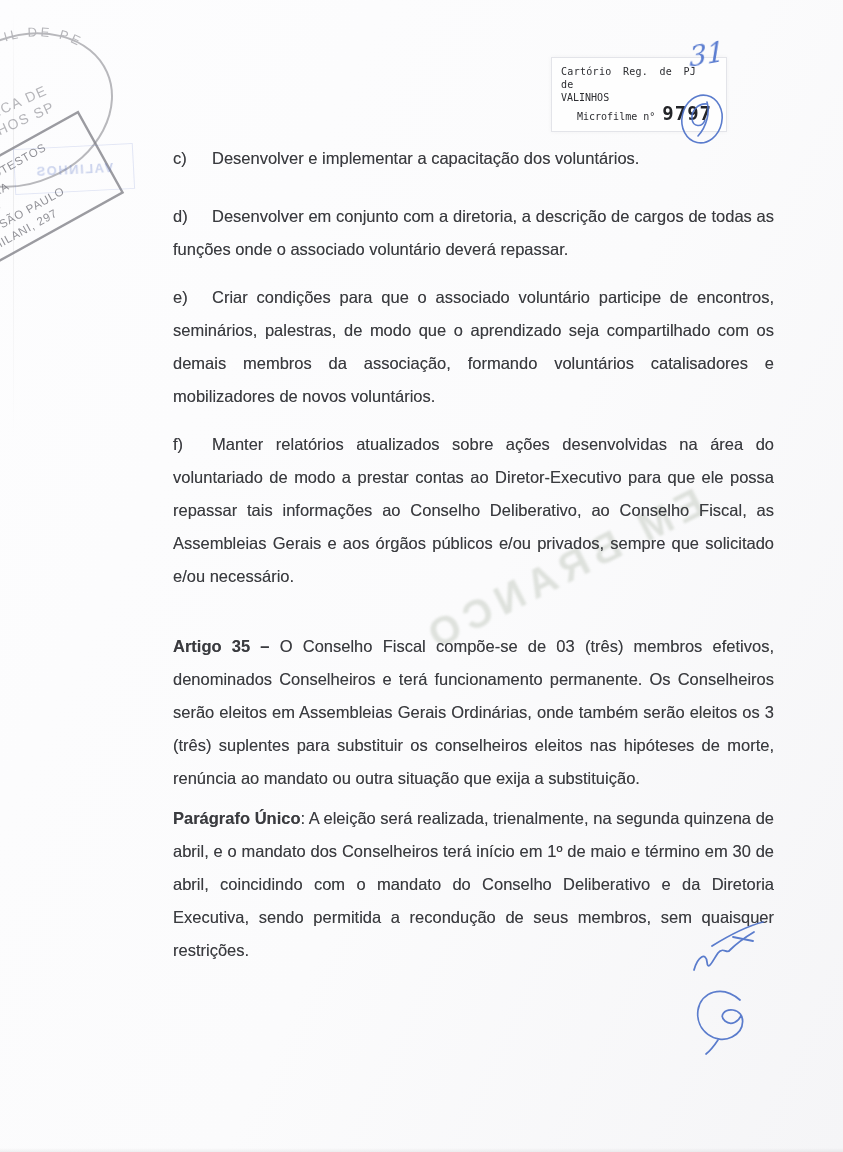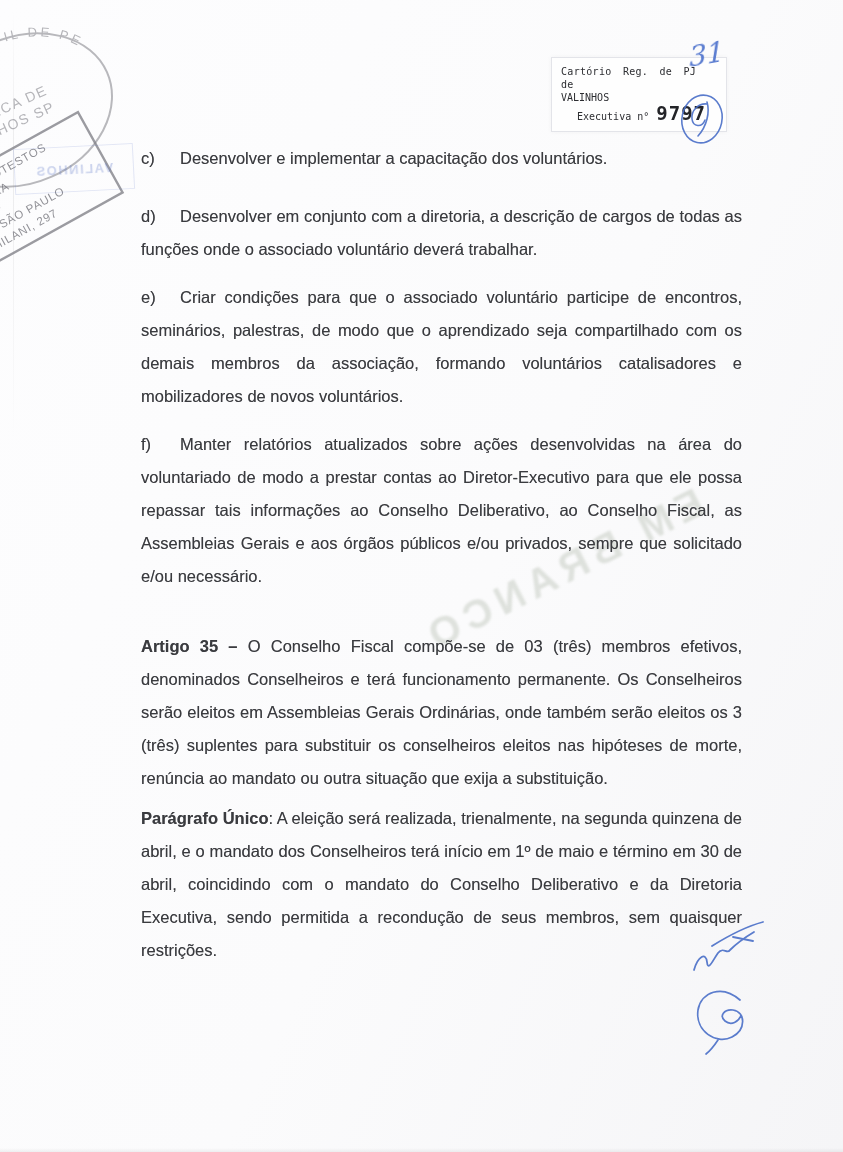--- a/index.html
+++ b/index.html
@@ -60,21 +60,21 @@
     font-weight:700; font-size:40px; letter-spacing:7px;
     color:#b4bcaf; opacity:.40; filter:blur(1.2px);
   }
 
   
   .tblock{
     position:absolute; left:141px; width:601px;
     color:#3a3b3f; font-size:16.5px; line-height:33px;
     text-shadow:0 0 .5px rgba(58,59,63,.5);
   }
-  .just{ text-align:justify; }
+  .just{ text-align:justify;margin-left:32px; }
   .item-label{ display:inline-block; width:39px; }
   .bold{ font-weight:bold; }
   svg text{ font-family:"Liberation Sans", sans-serif; }
 </style>
 </head>
 <body>
 
 <div class="page">
 
   <svg class="corner-stamps" viewBox="0 0 270 300" width="270" height="300">
@@ -98,40 +98,40 @@
   </svg>
 
   <div class="bleed-box">
     <span class="bleed-text">VALINHOS</span>
   </div>
 
   <div class="registry-box">
     <div class="registry-line1">Cartório Reg. de PJ de</div>
     <div>VALINHOS</div>
     <div class="registry-micro">
-      <span>Executiva n°</span>
+      <span>Microfilme n°</span>
       <span class="registry-micro-num">9797</span>
     </div>
   </div>
 
   <div class="hand-page-num">31</div>
 
   <svg class="ink-svg" style="left:676px; top:90px;" width="52" height="58" viewBox="0 0 52 58">
     <g fill="none" stroke="#4a6fc8" stroke-width="1.6" stroke-linecap="round" opacity=".9">
       <ellipse cx="26" cy="29" rx="20" ry="24" transform="rotate(12 26 29)"></ellipse>
       <path d="M31 12 C34 22 31 36 22 46"></path>
       <path d="M31 14 C23 13 15 20 16 29 C17 37 26 38 29 30"></path>
     </g>
   </svg>
 
   <div class="watermark">EM BRANCO</div>
 
   <p class="tblock just" style="top:142px;"><span class="item-label">c)</span><span>Desenvolver e implementar a capacitação dos voluntários.</span></p>
 
-  <p class="tblock just" style="top:200px;"><span class="item-label">d)</span><span>Desenvolver em conjunto com a diretoria, a descrição de cargos de todas as funções onde o associado voluntário deverá trabalhar.</span></p>
+  <p class="tblock just" style="top:200px;"><span class="item-label">d)</span><span>Desenvolver em conjunto com a diretoria, a descrição de cargos de todas as funções onde o associado voluntário deverá repassar.</span></p>
 
   <p class="tblock just" style="top:281px;"><span class="item-label">e)</span><span>Criar condições para que o associado voluntário participe de encontros, seminários, palestras, de modo que o aprendizado seja compartilhado com os demais membros da associação, formando voluntários catalisadores e mobilizadores de novos voluntários.</span></p>
 
   <p class="tblock just" style="top:428px;"><span class="item-label">f)</span><span>Manter relatórios atualizados sobre ações desenvolvidas na área do voluntariado de modo a prestar contas ao Diretor-Executivo para que ele possa repassar tais informações ao Conselho Deliberativo, ao Conselho Fiscal, as Assembleias Gerais e aos órgãos públicos e/ou privados, sempre que solicitado e/ou necessário.</span></p>
 
 
   <p class="tblock just" style="top:630px;"><span class="bold">Artigo 35 –</span><span> </span><span>O Conselho Fiscal compõe-se de 03 (três) membros efetivos, denominados Conselheiros e terá funcionamento permanente. Os Conselheiros serão eleitos em Assembleias Gerais Ordinárias, onde também serão eleitos os 3 (três) suplentes para substituir os conselheiros eleitos nas hipóteses de morte, renúncia ao mandato ou outra situação que exija a substituição.</span></p>
 
   <p class="tblock just" style="top:802px;"><span class="bold">Parágrafo Único</span><span>: A eleição será realizada, trienalmente, na segunda quinzena de abril, e o mandato dos Conselheiros terá início em 1º de maio e término em 30 de abril, coincidindo com o mandato do Conselho Deliberativo e da Diretoria Executiva, sendo permitida a recondução de seus membros, sem quaisquer restrições.</span></p>
 

